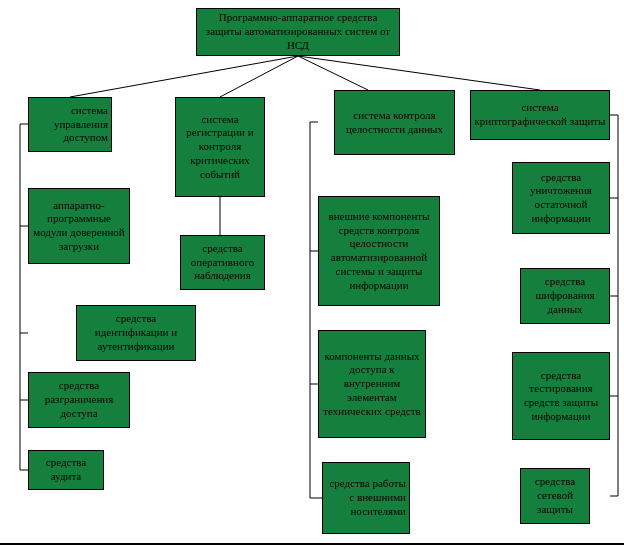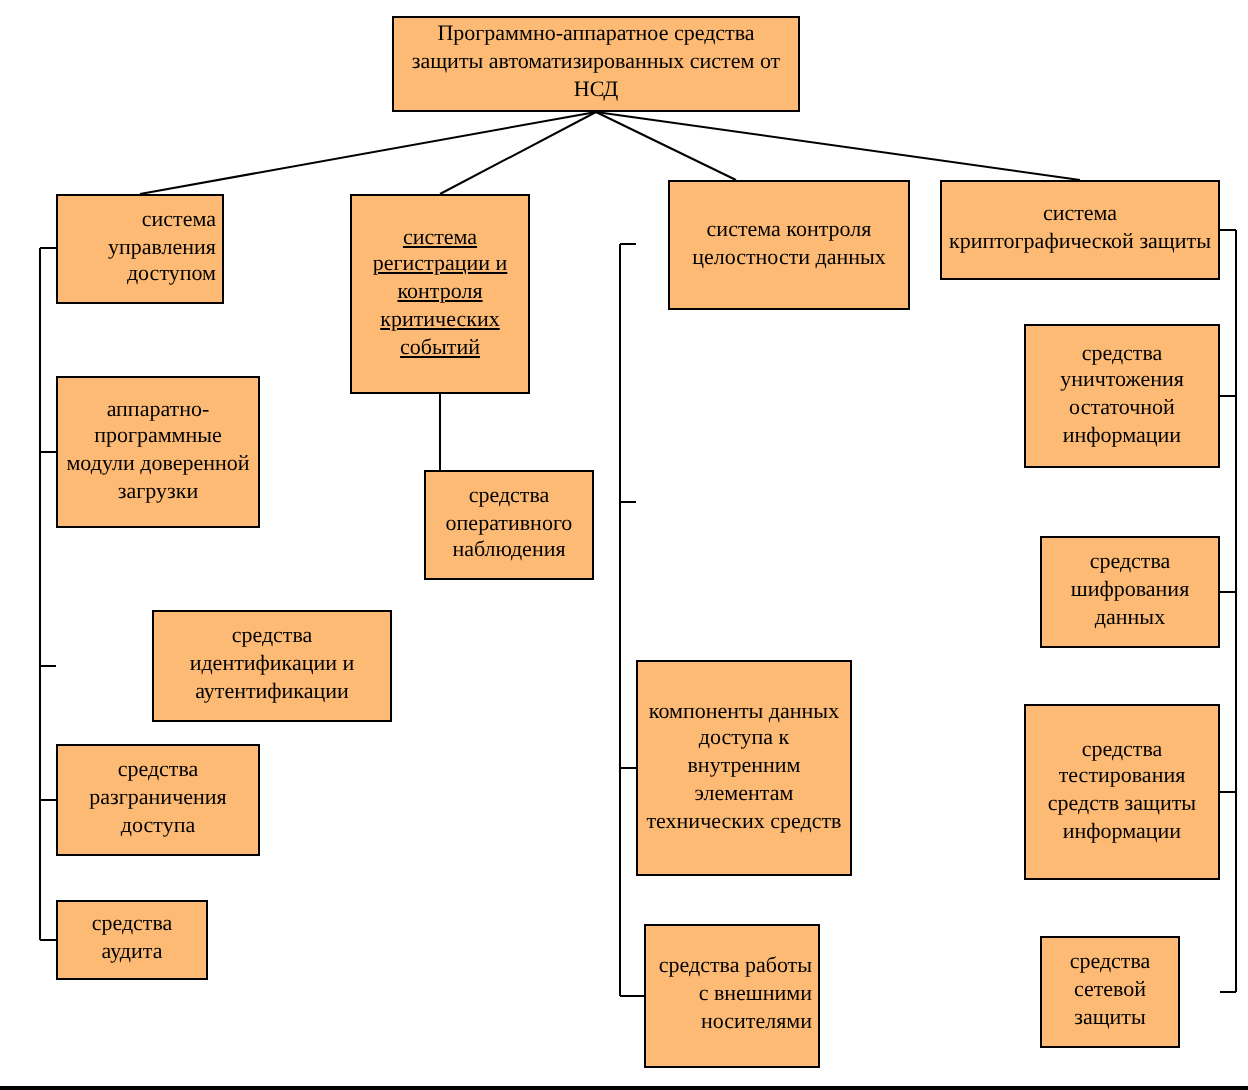--- a/index.html
+++ b/index.html
@@ -13,21 +13,21 @@
     color:#000;
     overflow:hidden;
   }
   .connectors{
     position:absolute;left:0;top:0;width:624px;height:545px;
   }
   .node{
     position:absolute;
     box-sizing:border-box;
     border:1px solid #000;
-    background:#fdba74;
+    background:#15803d;
     display:flex;
     align-items:center;
     justify-content:center;
     text-align:center;
     font-size:11px;
     line-height:1.25;
     padding:2px 3px;
   }
   line{stroke:#000;stroke-width:1;}
 </style>
@@ -67,24 +67,25 @@
   </svg>
 
   <div class="node" style="left:196px;top:8px;width:204px;height:48px;">Программно-аппаратное средства защиты автоматизированных систем от НСД</div>
 
   <div class="node" style="left:28px;top:97px;width:84px;height:55px;text-align:right;">система управления доступом</div>
   <div class="node" style="left:28px;top:188px;width:102px;height:76px;">аппаратно-программные модули доверенной загрузки</div>
   <div class="node" style="left:28px;top:305px;width:120px;height:56px;margin-left:48px;">средства идентификации и аутентификации</div>
   <div class="node" style="left:28px;top:372px;width:102px;height:56px;">средства разграничения доступа</div>
   <div class="node" style="left:28px;top:450px;width:76px;height:40px;">средства аудита</div>
 
-  <div class="node" style="left:175px;top:97px;width:90px;height:100px;text-decoration:underline;">система регистрации и контроля критических событий</div>
-  <div class="node" style="left:180px;top:235px;width:85px;height:55px;margin-left:32px;">средства оперативного наблюдения</div>
+  <div class="node" style="left:175px;top:97px;width:90px;height:100px;">система регистрации и контроля критических событий</div>
+  <div class="node" style="left:180px;top:235px;width:85px;height:55px;">средства оперативного наблюдения</div>
 
   <div class="node" style="left:334px;top:90px;width:121px;height:65px;">система контроля целостности данных</div>
+  <div class="node" style="left:318px;top:196px;width:122px;height:110px;">внешние компоненты средств контроля целостности автоматизированной системы и защиты информации</div>
   <div class="node" style="left:318px;top:330px;width:108px;height:108px;">компоненты данных доступа к внутренним элементам технических средств</div>
   <div class="node" style="left:322px;top:462px;width:88px;height:72px;text-align:right;">средства работы с внешними носителями</div>
 
   <div class="node" style="left:470px;top:90px;width:140px;height:50px;">система криптографической защиты</div>
   <div class="node" style="left:512px;top:162px;width:98px;height:72px;">средства уничтожения остаточной информации</div>
   <div class="node" style="left:520px;top:268px;width:90px;height:56px;">средства шифрования данных</div>
   <div class="node" style="left:512px;top:352px;width:98px;height:88px;">средства тестирования средств защиты информации</div>
   <div class="node" style="left:520px;top:468px;width:70px;height:56px;">средства сетевой защиты</div>
 
 </div>

